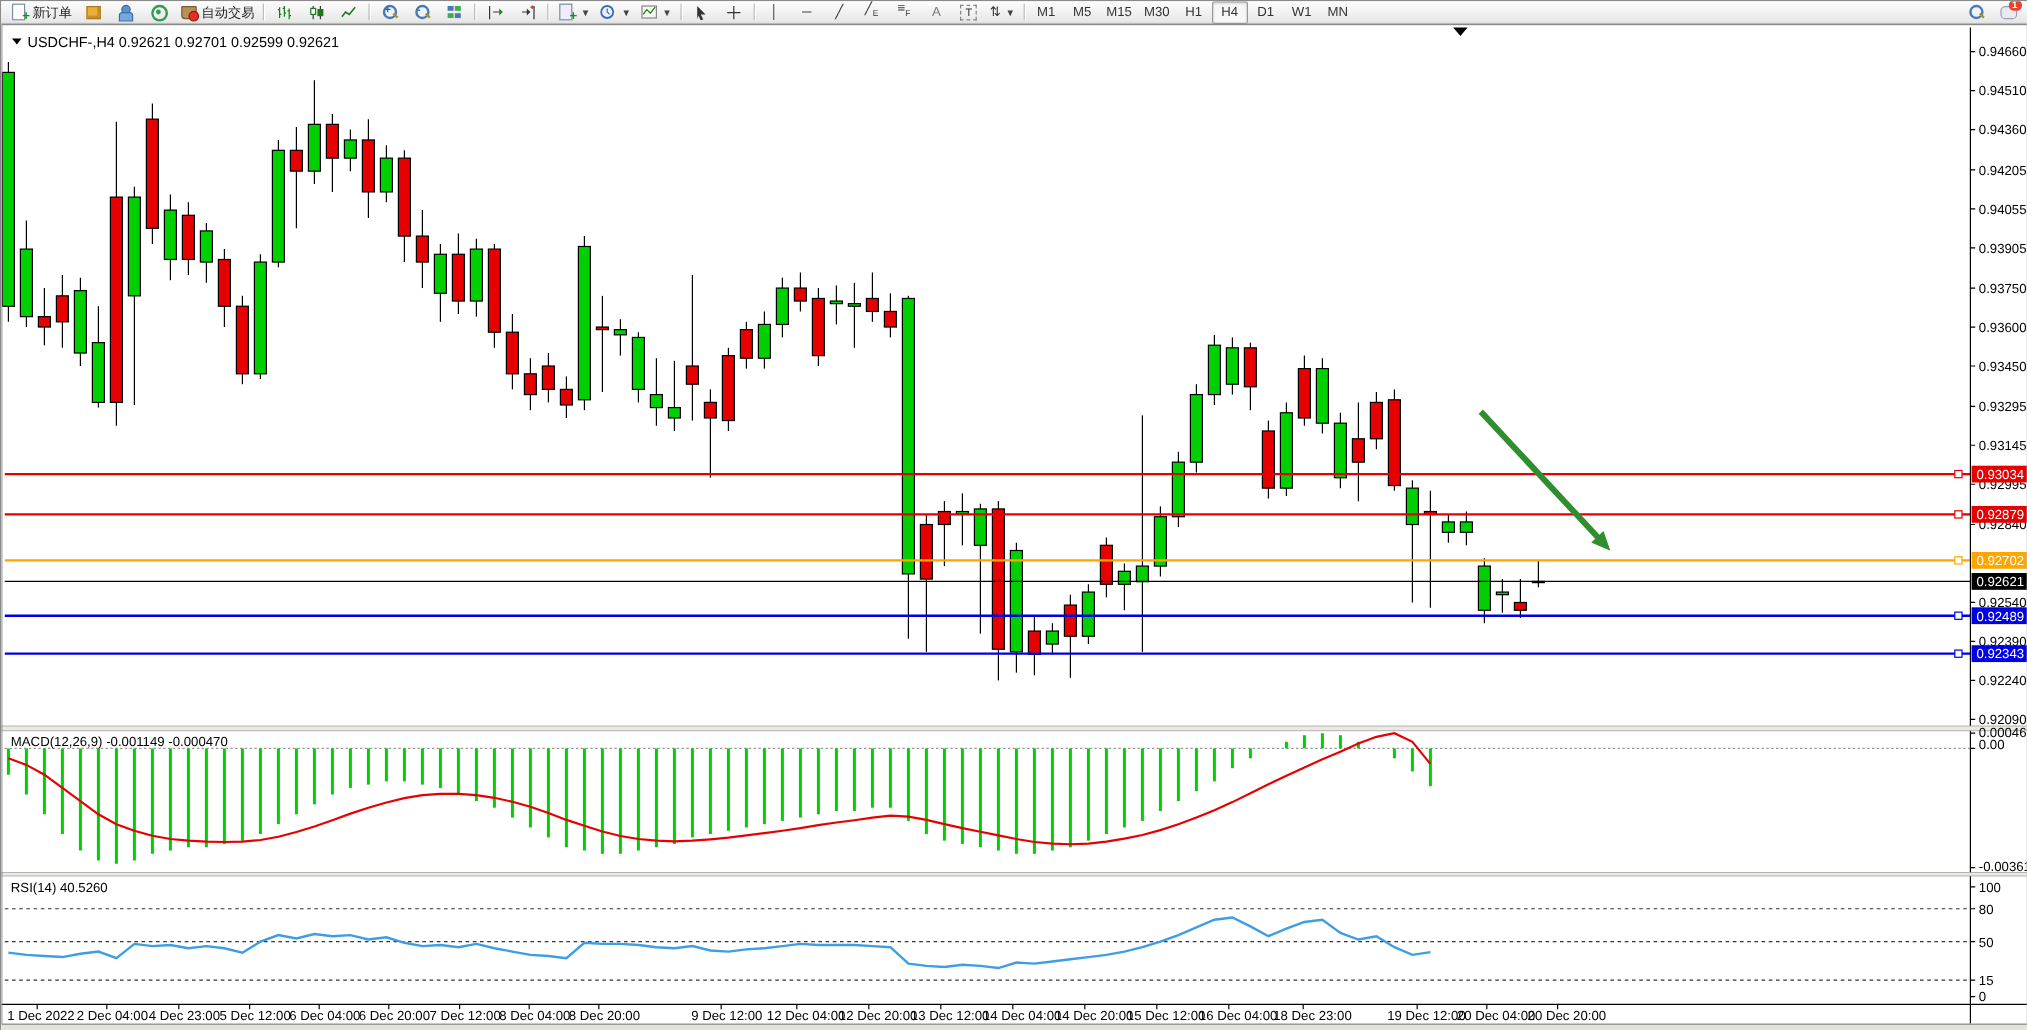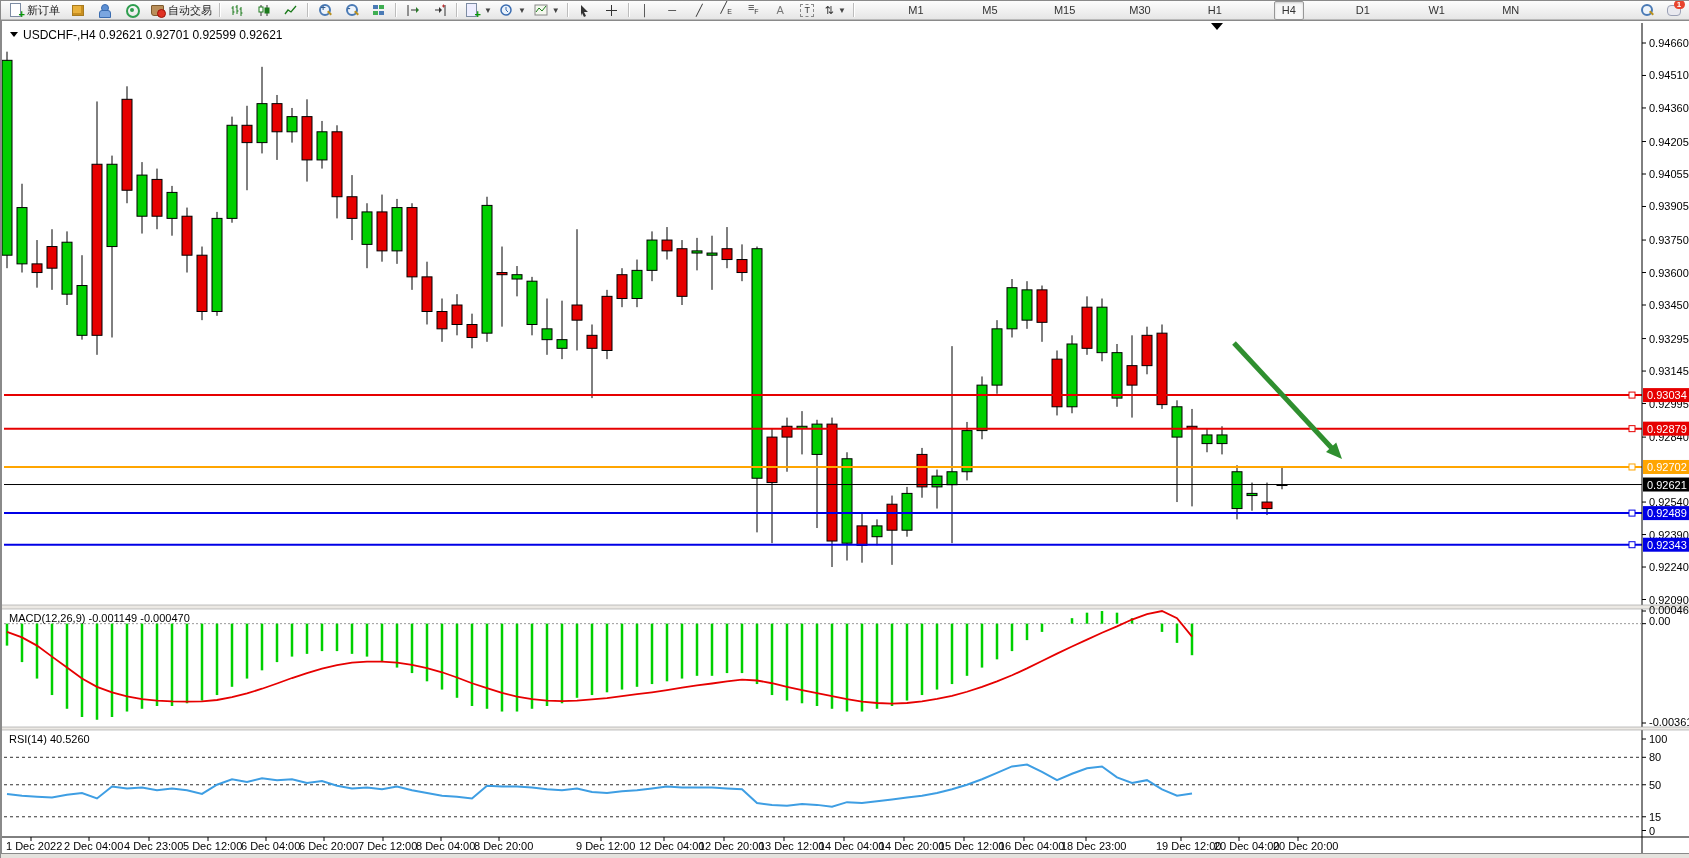--- a/index.html
+++ b/index.html
@@ -4,21 +4,21 @@
 <style>
   html,body{margin:0;padding:0;background:#d4d0c8;font-family:"Liberation Sans",sans-serif;}
   #app{position:relative;width:1689px;height:858px;background:#fff;border:1px solid #8a8a8a;overflow:hidden;}
   
   .tb{position:absolute;top:0;left:0;width:100%;height:19px;background:linear-gradient(#fdfdfd,#e6e6e6);
       border-bottom:1px solid #b9b9b9;display:flex;align-items:center;padding:0 3px;box-sizing:border-box;
       font-size:11px;color:#222;z-index:5;}
   .btn{height:17px;min-width:19px;display:flex;align-items:center;justify-content:center;gap:3px;
        padding:0 3px;border:1px solid transparent;border-radius:2px;white-space:nowrap;}
   .sep{width:1px;height:14px;background:#bdbdbd;margin:0 3px;box-shadow:1px 0 0 #fff;}
-  .tf{min-width:20px;padding:0 4px;color:#333;margin-left:44px;}
+  .tf{min-width:20px;padding:0 4px;color:#333;}
   .tf.active{background:#f7f7f7;border:1px solid #979797;box-shadow:inset 0 1px 2px #cfcfcf;}
   .caret{font-size:8px;color:#444;margin-left:1px;}
   .spring{flex:1;}
   
   .ic{position:relative;display:inline-block;width:16px;height:14px;}
   .doc{position:absolute;left:2px;top:0;width:9px;height:12px;background:#fff;border:1px solid #7d8ca3;}
   .doc-plus{position:absolute;right:-1px;bottom:-2px;color:#089708;font-weight:bold;font-size:11px;line-height:9px;}
   .cube{position:absolute;left:2px;top:2px;width:10px;height:9px;background:#e9b13c;border:1px solid #a87b1e;box-shadow:inset -2px -2px 0 #c88f22;}
   .head{position:absolute;left:4px;top:1px;width:6px;height:6px;border-radius:50%;background:#5d8fd3;border:1px solid #3a6cb0;}
   .body{position:absolute;left:2px;top:7px;width:10px;height:6px;border-radius:3px 3px 0 0;background:#7aa6e0;border:1px solid #3a6cb0;}

